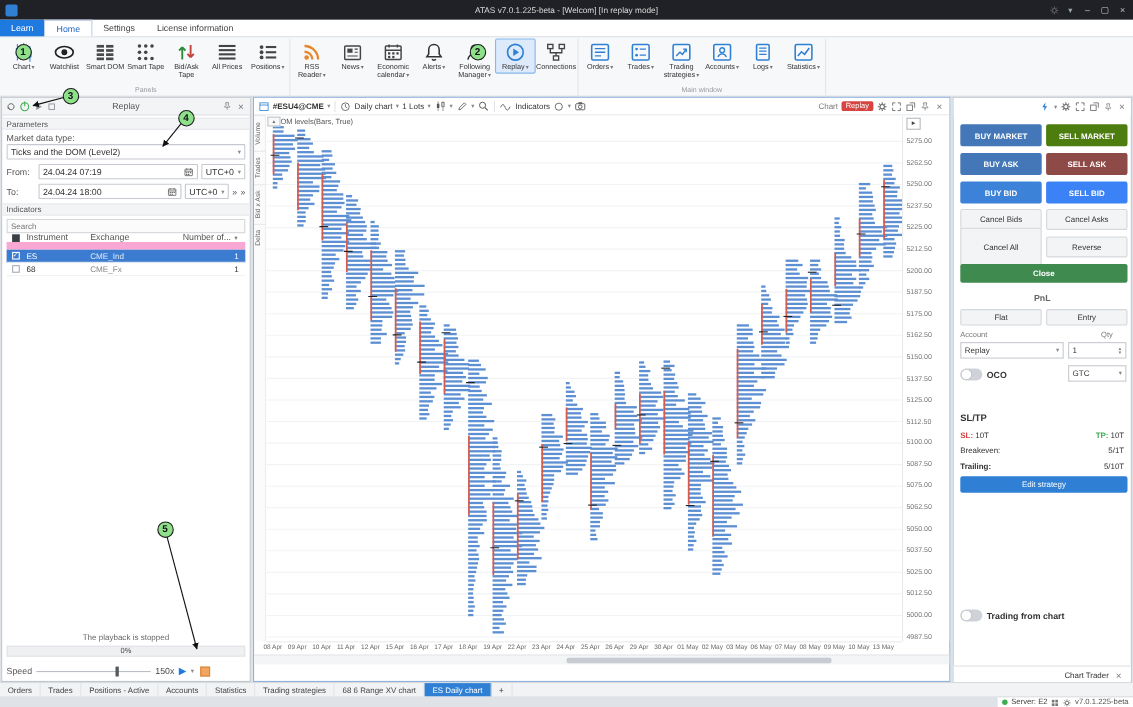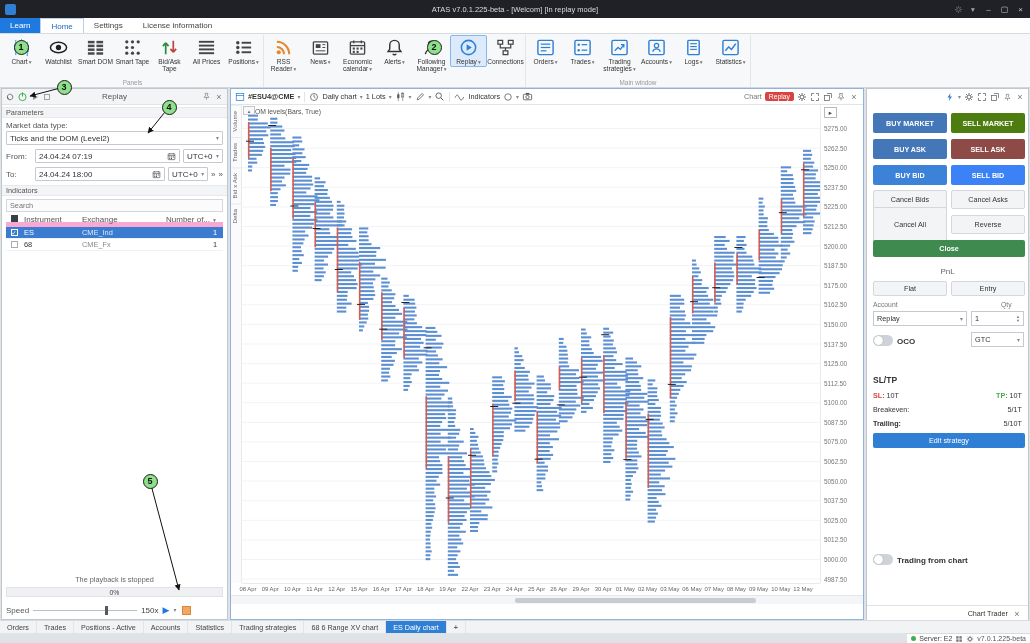--- a/index.html
+++ b/index.html
@@ -47,22 +47,22 @@
   .frow{position:absolute;left:4px;right:4px;display:flex;align-items:center;gap:3px}
   .field{display:flex;align-items:center;border:1px solid #c6cad0;background:#fff;height:14px;
          padding:0 3px;border-radius:1px;gap:2px}
   .field .val{flex:1;white-space:nowrap;overflow:hidden}
   .field.grow{flex:1}
   .field.tz{width:40px}
   .dd{color:#888;font-size:5.8px}
   .skip{color:#4a5showed56;color:#555;font-size:8px}
   .search{position:absolute;left:4px;right:4px;height:13px;border:1px solid #d4d7db;background:#fbfbfc;
           font-size:7.3px;padding:0 3px;font-family:"Liberation Sans",sans-serif;color:#333}
-  .thead{position:absolute;left:4px;right:4px;height:12px;display:flex;align-items:flex-start;
-         border-bottom:5px solid #f9a8d4;color:#555}
+  .thead{position:absolute;left:4px;right:4px;height:12px;display:flex;align-items:flex-end;
+         border-bottom:7px solid #f9a8d4;color:#555}
   .col-check{width:16px;display:flex;justify-content:center}
   .col-inst{width:60px;padding-left:2px}
   .col-exch{width:72px}
   .col-num{flex:1;text-align:right;padding-right:6px}
   .sort{font-size:5px;color:#777;margin-left:2px}
   .hdr-check{width:7px;height:7px;background:#3a3f45}
   .inst-rows{position:absolute;left:4px;right:4px}
   .inst-row{display:flex;height:12px;align-items:center;border-bottom:1px solid #f1f2f4;font-size:7.4px}
   .inst-row.selected{background:#3c7cd0;color:#fff}
   .inst-row .col-exch{color:#888}
@@ -1635,21 +1635,21 @@
       <div class="tbtn" style="left:6px;top:50px;background:#4377b8">BUY ASK</div>
       <div class="tbtn" style="left:84px;top:50px;background:#8d4a47">SELL ASK</div>
       <div class="tbtn" style="left:6px;top:76px;background:#3b82d8">BUY BID</div>
       <div class="tbtn" style="left:84px;top:76px;background:#3b82f6">SELL BID</div>
       <div class="tbtn light" style="left:6px;top:101px;height:19px">Cancel Bids</div>
       <div class="tbtn light" style="left:84px;top:101px;height:19px">Cancel Asks</div>
       <div class="tbtn light" style="left:6px;top:118px;height:35px">Cancel All</div>
       <div class="tbtn light" style="left:84px;top:126px;height:19px">Reverse</div>
       <div class="tbtn wide" style="left:6px;top:151px;height:17px;background:#3f8a4f">Close</div>
 
-      <div class="abs" style="top:178px;left:0;right:0;text-align:center;color:#666;font-weight:normal">PnL</div>
+      <div class="abs" style="top:178px;left:0;right:0;text-align:center;color:#666;font-weight:bold">PnL</div>
       <div class="tbtn light" style="left:6px;top:192px;height:15px">Flat</div>
       <div class="tbtn light" style="left:84px;top:192px;height:15px">Entry</div>
 
       <div class="tlabel" style="left:6px;top:212px">Account</div>
       <div class="tlabel" style="left:134px;top:212px">Qty</div>
       <div class="tselect" style="left:6px;top:222px;width:94px">
         <span class="val">Replay</span>
         <span class="dd">▾</span>
       </div>
       <div class="tselect" style="left:104px;top:222px;width:53px">

